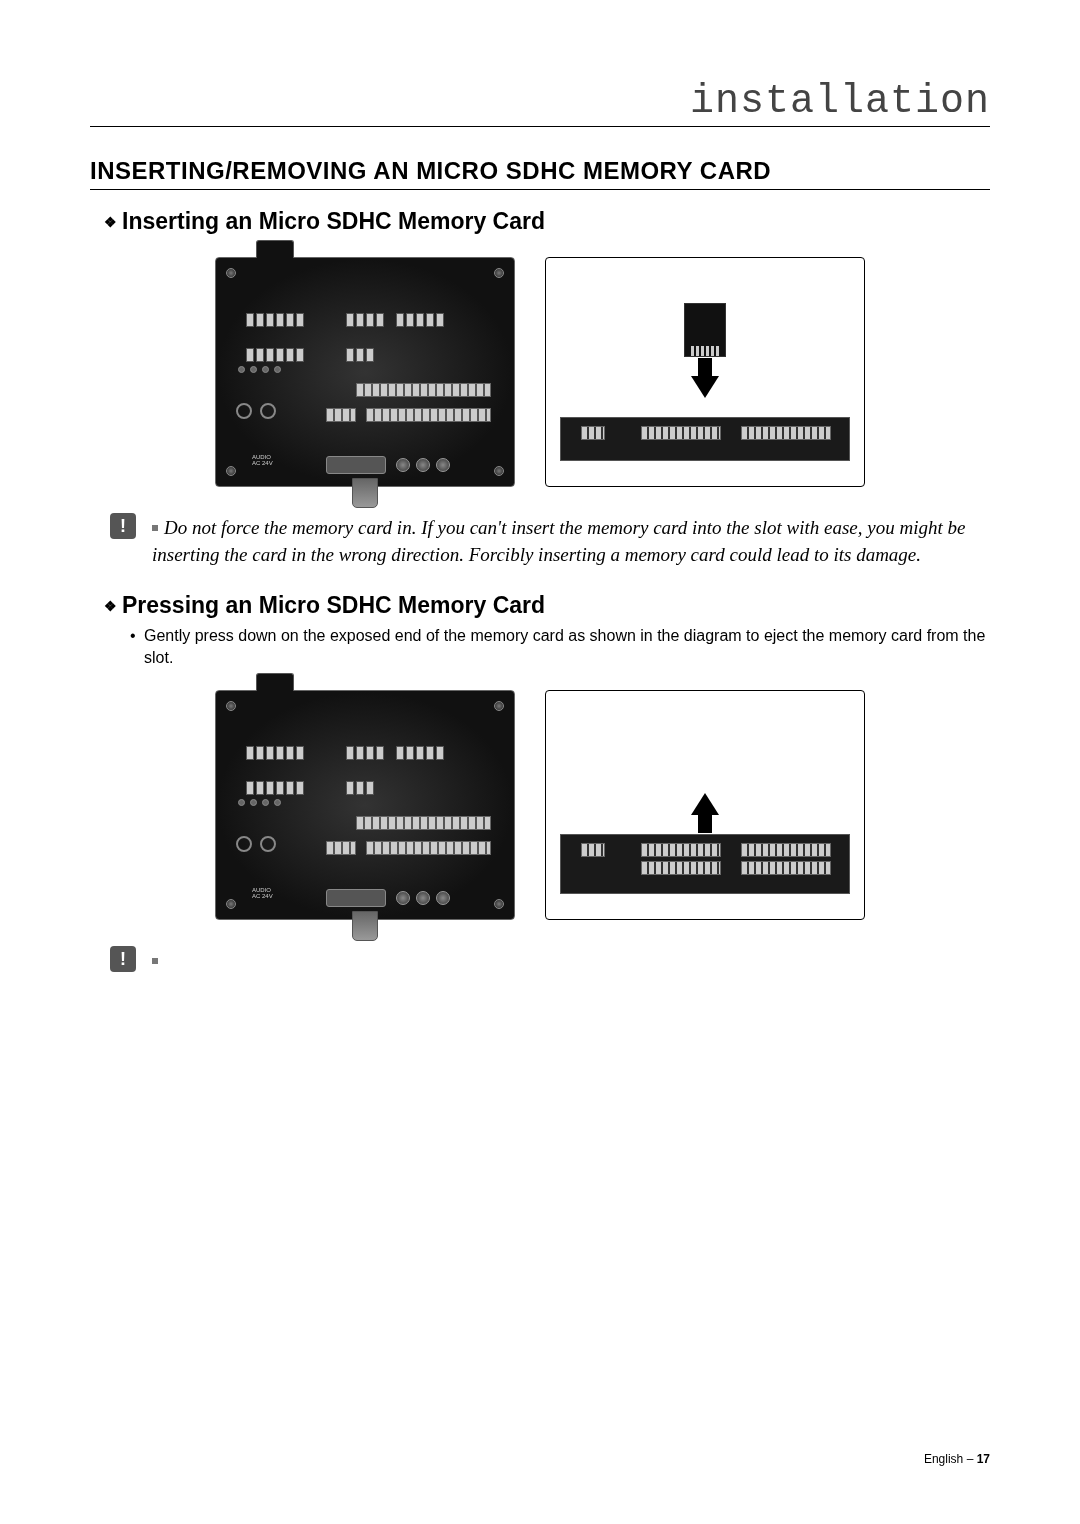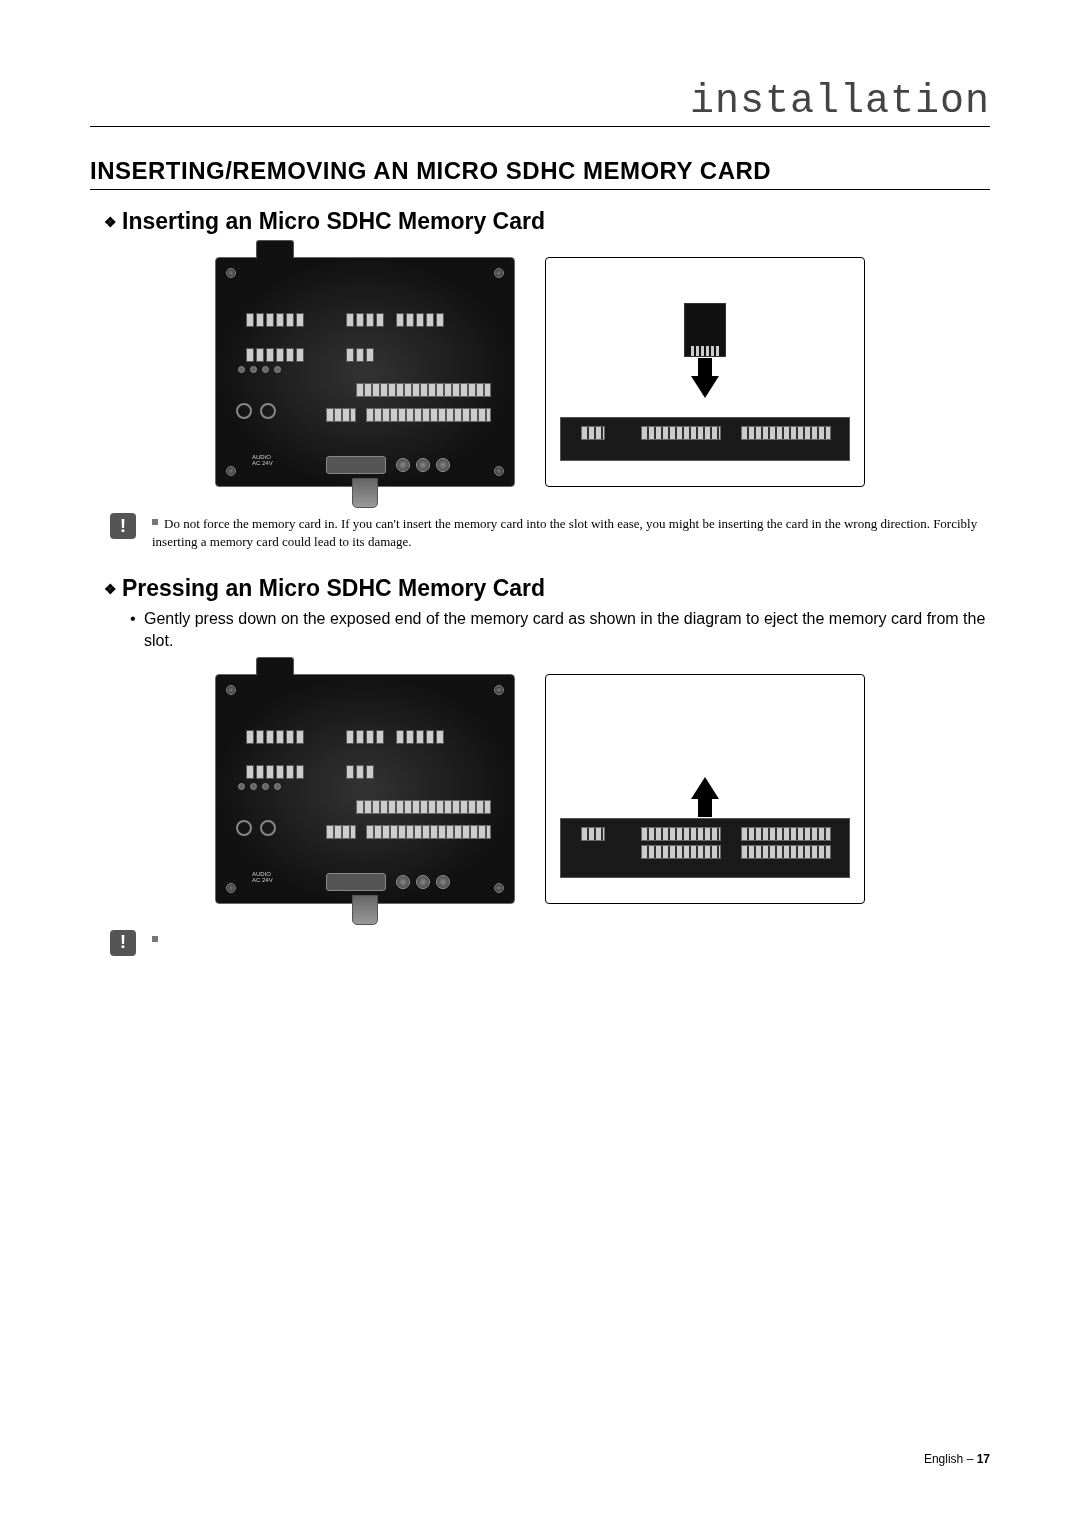--- a/index.html
+++ b/index.html
@@ -41,21 +41,21 @@
   .sd-card::before { content: ""; position: absolute; bottom: 0; left: 6px; right: 6px; height: 10px; background: repeating-linear-gradient(90deg,#ccc 0 3px,#111 3px 5px); }
   .arrow-down, .arrow-up { width: 0; height: 0; border-left: 14px solid transparent; border-right: 14px solid transparent; position: relative; }
   .arrow-down { border-top: 22px solid #000; } .arrow-down::before { content:""; position:absolute; top:-40px; left:-7px; width:14px; height:18px; background:#000; }
   .arrow-up { border-bottom: 22px solid #000; } .arrow-up::after { content:""; position:absolute; bottom:-40px; left:-7px; width:14px; height:18px; background:#000; }
   .slot-base { width: 290px; height: 44px; background: #1a1a1a; border: 1px solid #555; position: relative; }
   .slot-base .chip { position:absolute; top:8px; height:14px; background: repeating-linear-gradient(90deg,#ccc 0 5px,#333 5px 7px); border:1px solid #666; }
   .slot-base .chip.c1 { left: 20px; width: 24px; } .slot-base .chip.c2 { left: 80px; width: 80px; } .slot-base .chip.c3 { left: 180px; width: 90px; }
   .slot-base .chip.c4 { top: 26px; left: 80px; width: 80px; } .slot-base .chip.c5 { top: 26px; left: 180px; width: 90px; }
   .note-row { display:flex; align-items:flex-start; gap:16px; margin: 12px 0 24px 20px; }
   .note-icon { width: 26px; height: 26px; background:#555; border-radius:4px; color:#fff; font-weight:700; font-size:18px; display:flex; align-items:center; justify-content:center; flex: 0 0 26px; }
-  .note-text { font-size: 13px; line-height: 1.4; font-family: "Times New Roman", Georgia, serif; padding-top:2px; }
+  .note-text { font-size: 19px; line-height: 1.4; font-family: "Times New Roman", Georgia, serif; padding-top:2px;font-style:italic; }
   .note-text .sq { display:inline-block; width:6px; height:6px; background:#777; vertical-align:3px; margin-right:6px; }
   .footer { position:absolute; bottom: 58px; right: 90px; font-size: 12px; }
   .footer .pg { font-weight:700; }
 </style>
 </head>
 <body>
 
 <div class="page">
 
   <div class="title-wrap">

